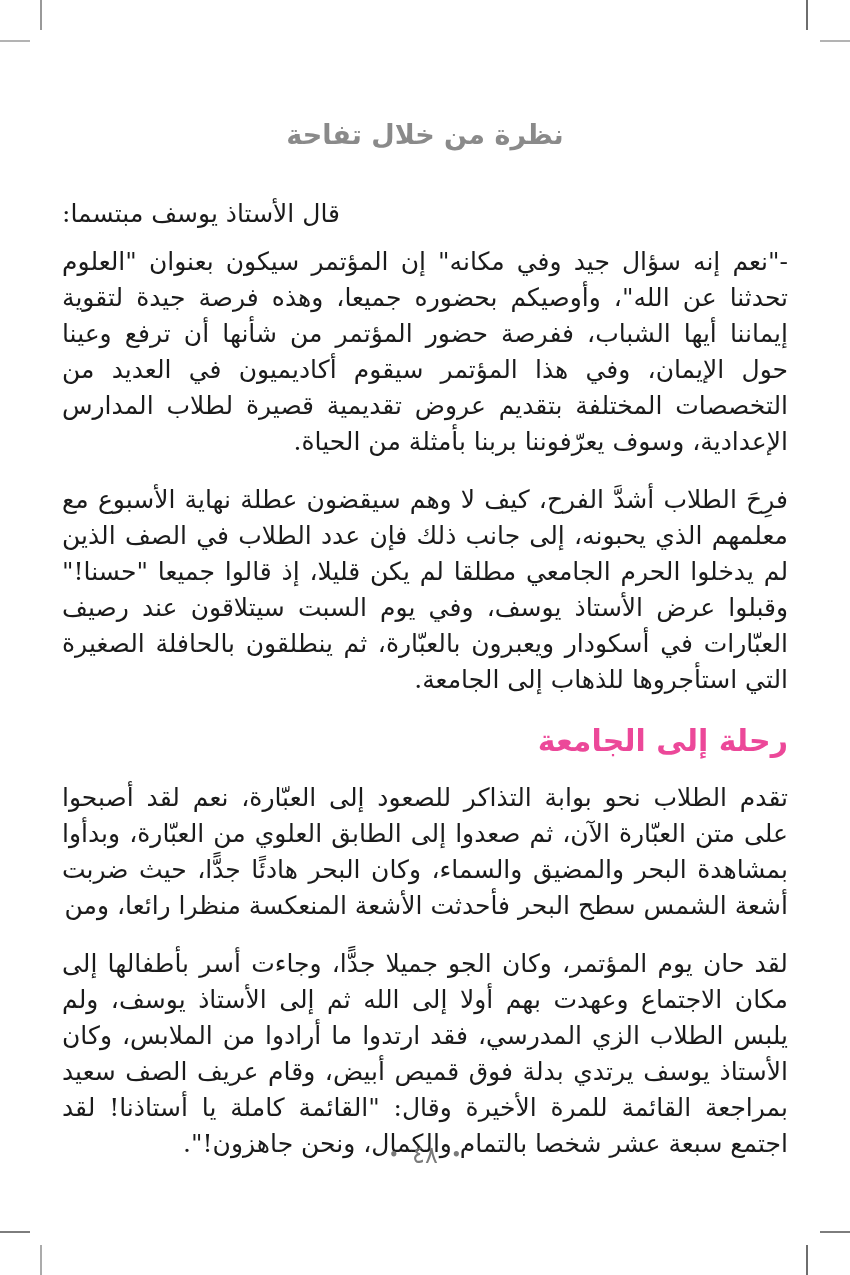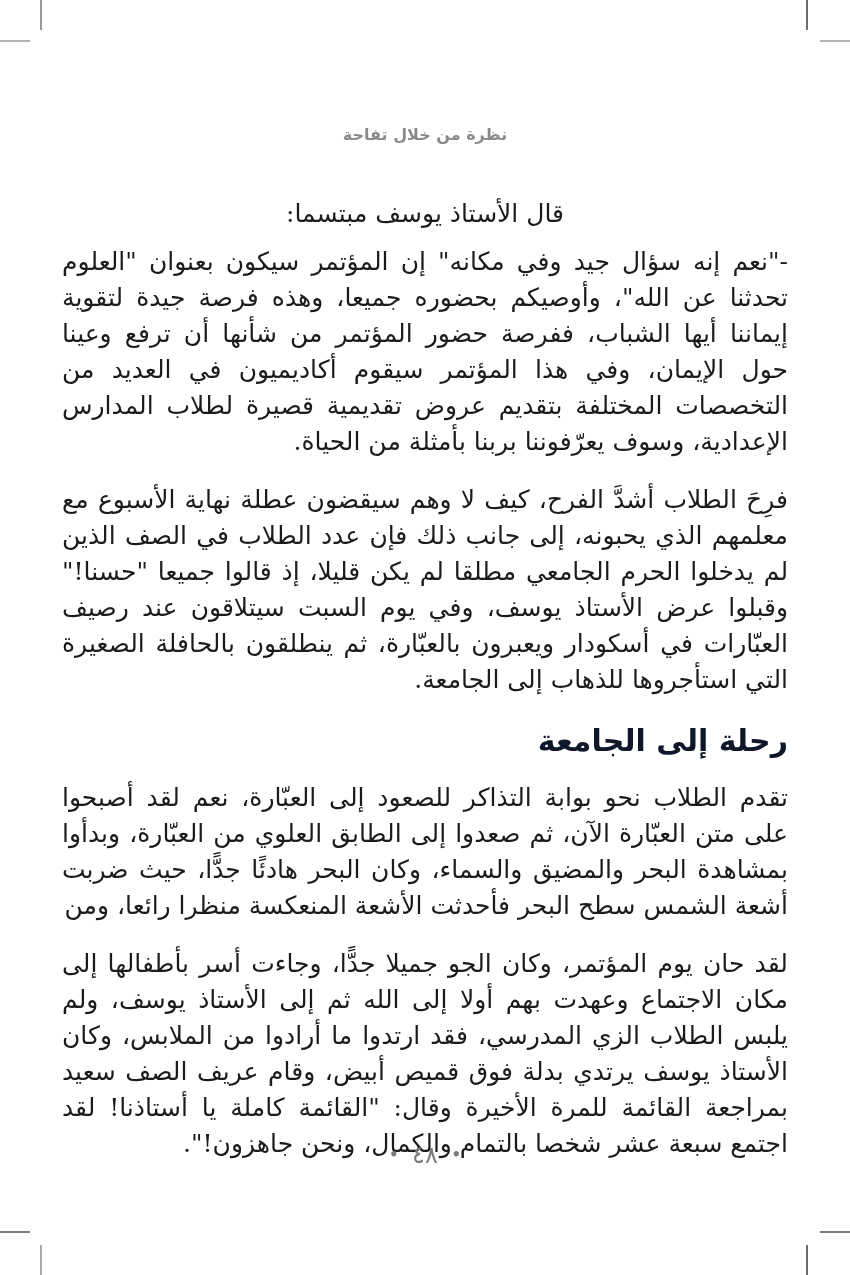--- a/index.html
+++ b/index.html
@@ -34,46 +34,46 @@
     position: absolute;
     top: 118px;
     left: 62px;
     right: 62px;
     direction: rtl;
     unicode-bidi: embed;
   }
   .running-head {
     font-family: "DejaVu Sans", sans-serif;
     font-weight: bold;
-    font-size: 16px;
+    font-size: 27px;
     line-height: 34px;
     color: #8a8a8a;
     text-align: center;
     margin: 0 0 44px 0;
   }
   .intro {
     font-size: 25px;
     line-height: 36px;
     color: #1b1b1b;
-    text-align: center;
+    text-align: left;
     margin: 0 0 12px 0;
   }
   .body-para {
     font-size: 25px;
     line-height: 36px;
     color: #1b1b1b;
     text-align: justify;
     text-align-last: right;
     margin: 0 0 22px 0;
   }
   .section-heading {
     font-size: 30px;
     line-height: 42px;
     font-weight: bold;
-    color: #0f172a;
+    color: #ec4899;
     text-align: right;
     margin: 12px 0 18px 0;
   }
 
   
   .footer {
     position: absolute;
     top: 1144px;
     left: 0;
     right: 0;

